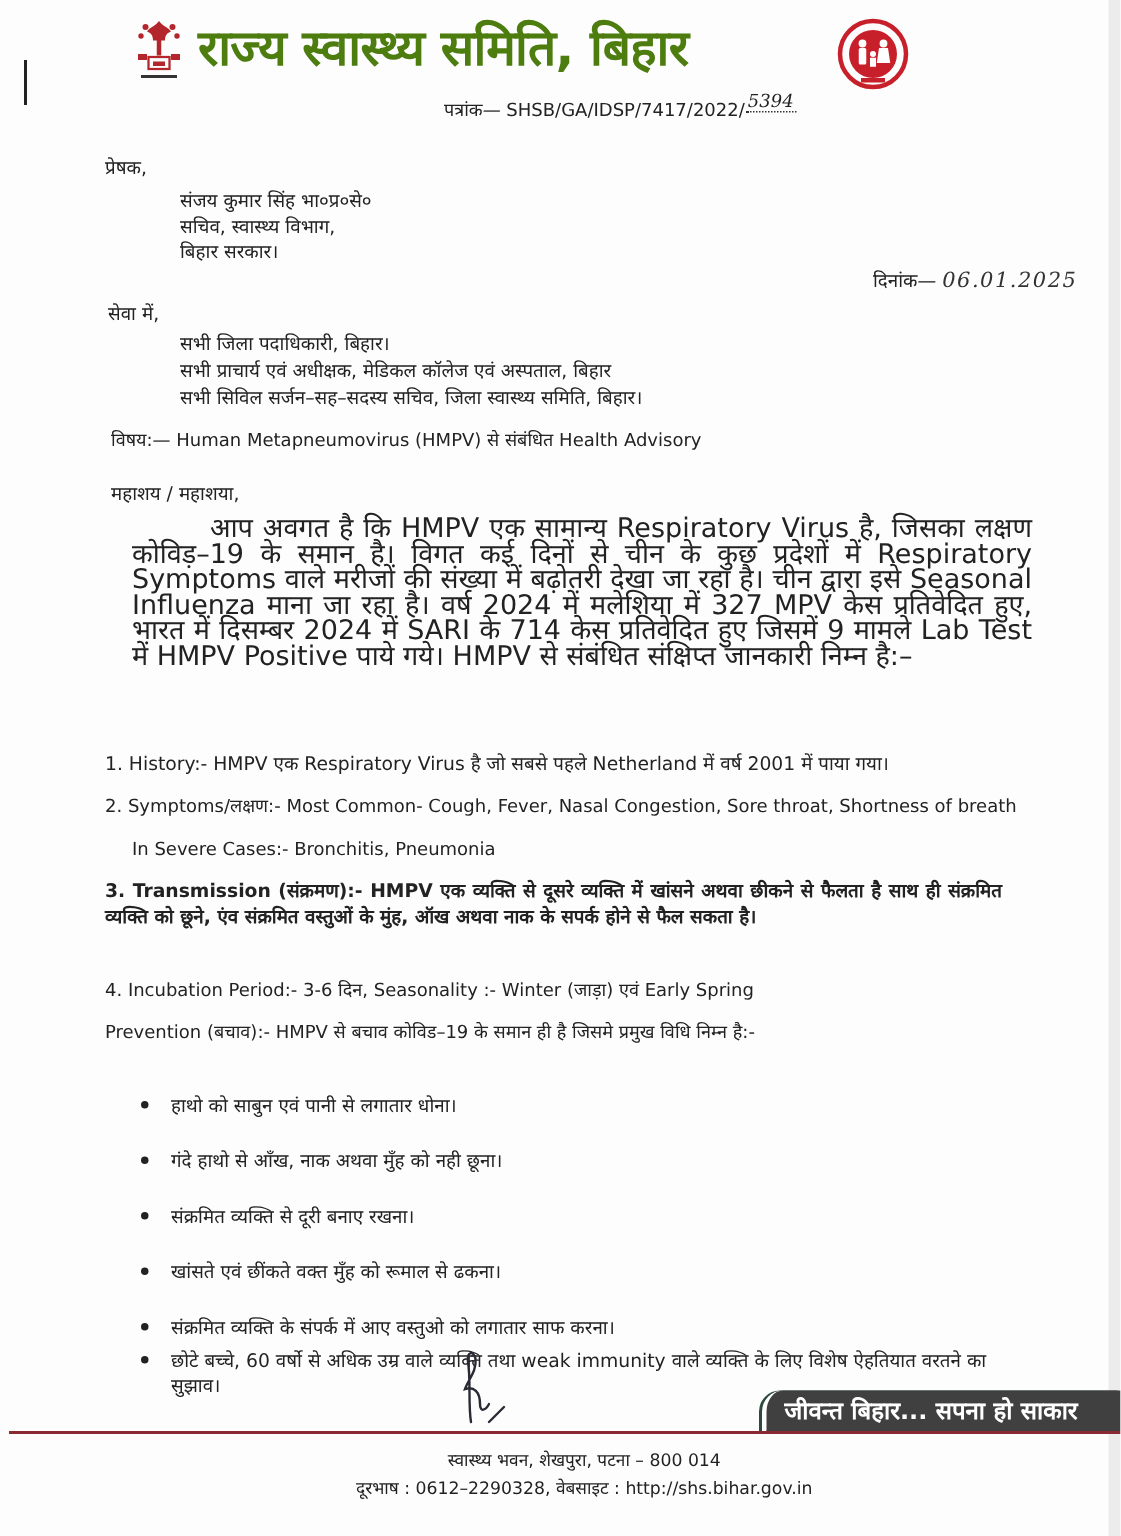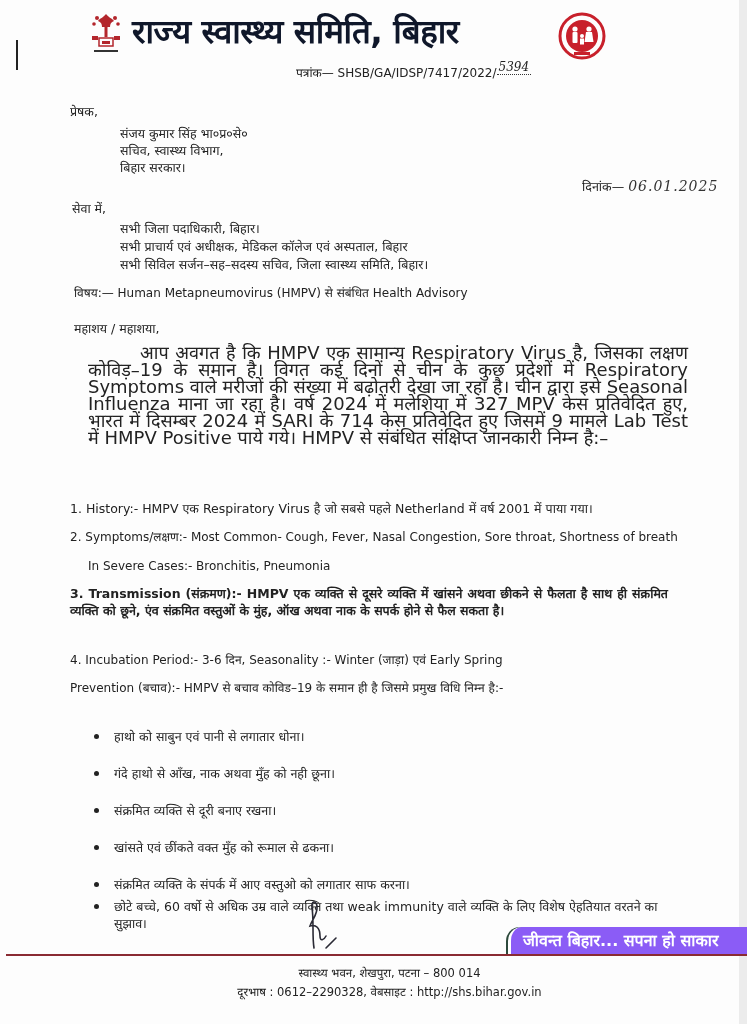--- a/index.html
+++ b/index.html
@@ -7,21 +7,21 @@
     width: 747px; height: 1024px; overflow: hidden;
     background: #fdfdfd; position: relative;
     font-family: "Liberation Sans", sans-serif; color: #1e1e1e;
   }
   .right-edge { position: absolute; top: 0; right: 0; width: 8px; height: 1024px; background: #ececec; }
   .left-mark { position: absolute; left: 16px; top: 40px; width: 2px; height: 30px; background: #222; }
 
   .header { position: absolute; top: 6px; left: 0; width: 747px; height: 60px; }
   .emblem { position: absolute; left: 88px; top: 4px; width: 36px; height: 46px; }
   .title { position: absolute; left: 132px; top: 2px; font-family: "DejaVu Sans", sans-serif;
-           font-size: 33px; font-weight: bold; color: #0f172a; letter-spacing: -0.5px; white-space: nowrap; text-align: center; }
+           font-size: 33px; font-weight: bold; color: #4d7c0f; letter-spacing: -0.5px; white-space: nowrap; text-align: center; }
   .nhm-logo { position: absolute; left: 558px; top: 6px; width: 48px; height: 48px; }
 
   .ref { position: absolute; top: 64px; left: 296px; font-size: 12px; color: #222;
          font-family: "DejaVu Sans", sans-serif; white-space: nowrap; }
   .ref .refnum { font-family: "DejaVu Serif", serif; font-style: italic; font-size: 12px;
                  border-bottom: 1px dotted #333; padding: 0 2px; position: relative; top: -6px; }
 
   .t { position: absolute; font-family: "DejaVu Sans", sans-serif; font-size: 12.5px; color: #222; white-space: nowrap; }
   .hand { font-family: "DejaVu Serif", serif; font-style: italic; font-size: 14px; color: #333; letter-spacing: 1px; }
 
@@ -30,21 +30,21 @@
   .para .indent { display: inline-block; width: 52px; }
   .item { position: absolute; left: 70px; width: 610px; font-family: "DejaVu Sans", sans-serif;
           font-size: 12.5px; color: #222; line-height: 17px; }
   .bul { position: absolute; left: 92px; width: 580px; font-family: "DejaVu Sans", sans-serif;
          font-size: 12.5px; color: #222; margin: 0; padding: 0; list-style: none; }
   .bul li { position: relative; padding-left: 22px; line-height: 17px; margin-bottom: 1.4px; margin-top: 20px; }
   .bul li .dot { position: absolute; left: 2px; top: 6px; width: 5px; height: 5px; border-radius: 50%; background: #222; }
 
   .signature { position: absolute; left: 302px; top: 898px; width: 40px; height: 52px; }
   .footer-line { position: absolute; left: 6px; top: 954px; width: 741px; height: 2px; background: #8a2b33; }
-  .banner { position: absolute; left: 508px; top: 927px; width: 239px; height: 27px; background: #8b5cf6;
+  .banner { position: absolute; left: 508px; top: 927px; width: 239px; height: 27px; background: #404040;
             border-radius: 14px 0 0 0; border-left: 3px solid #fff; box-shadow: -2px 0 0 #2d4a3c;
             color: #fff; font-family: "DejaVu Sans", sans-serif; font-weight: bold; font-size: 16px;
             line-height: 27px; padding-left: 12px; white-space: nowrap; overflow: hidden; box-sizing: border-box; }
   .addr { position: absolute; left: 0; width: 747px; text-align: center; font-family: "DejaVu Sans", sans-serif;
           font-size: 11.5px; color: #222; white-space: nowrap; padding-left: 16px; }
 </style>
 </head>
 <body>
 
 <div class="right-edge"></div>

